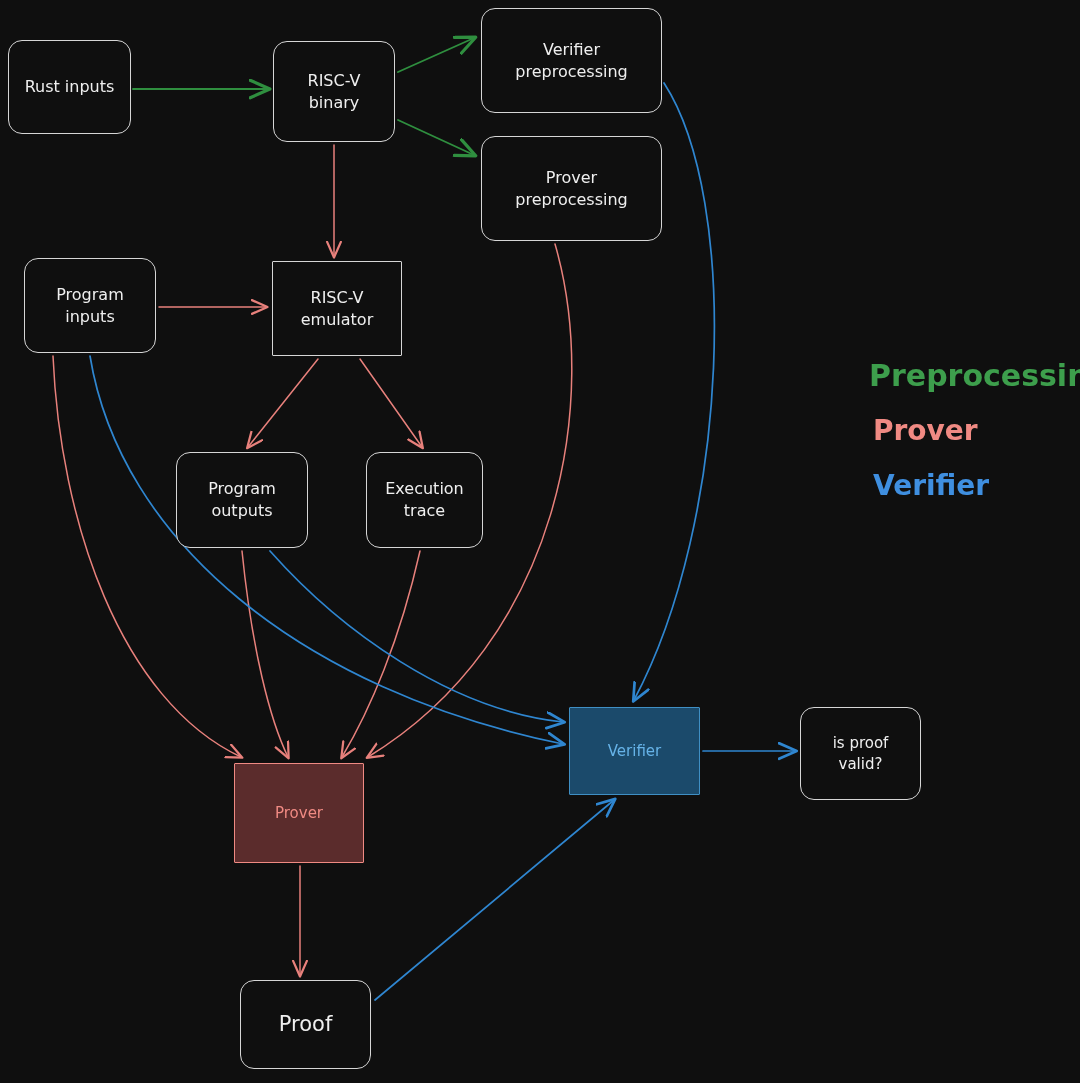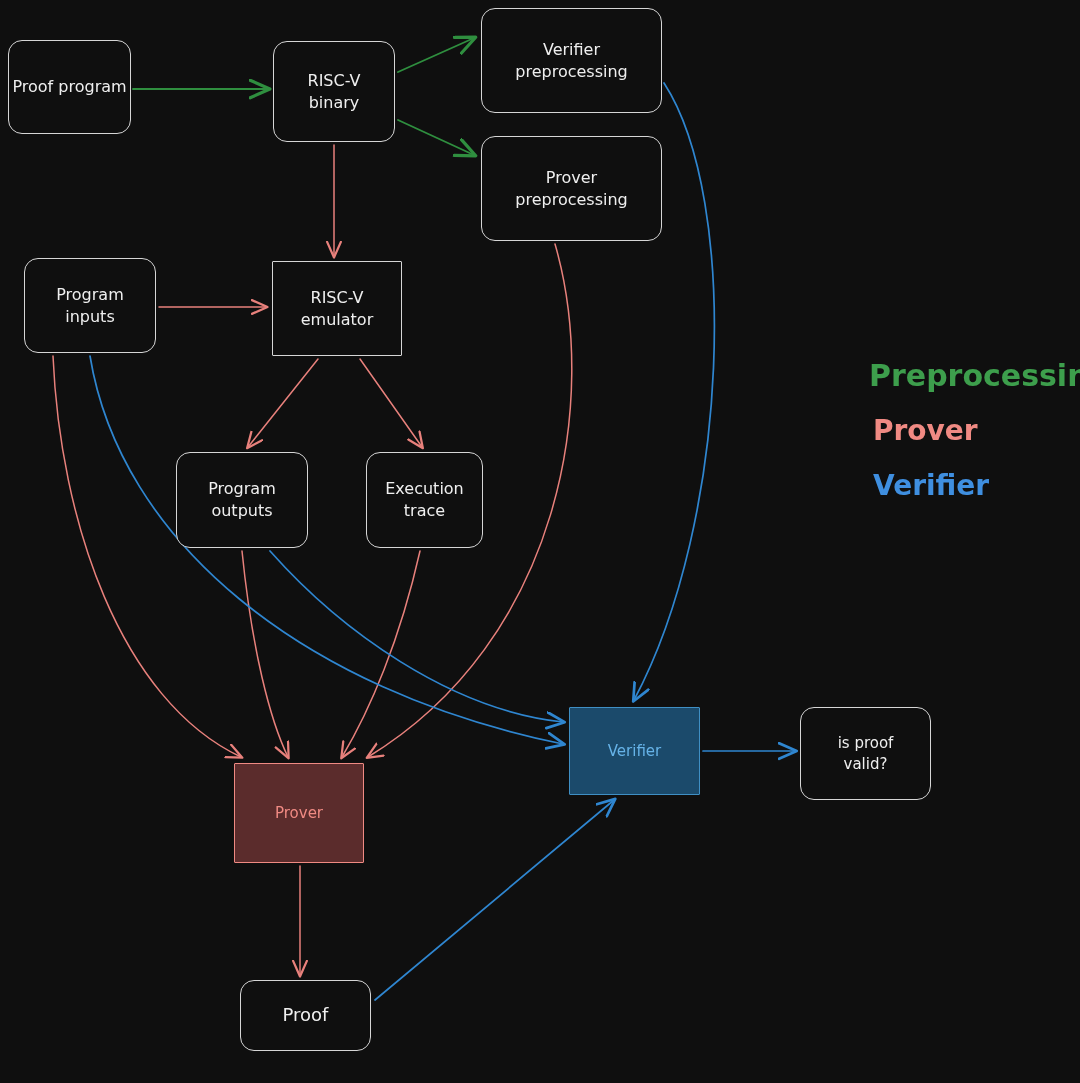--- a/index.html
+++ b/index.html
@@ -95,40 +95,40 @@
         <path d="M 90 356 C 120 540 300 690 563 744" fill="none" stroke="#2f86d0" stroke-width="1.7" stroke-linecap="round" marker-end="url(#ah-verifier)"></path>
         <path d="M 270 551 C 340 630 450 710 563 722" fill="none" stroke="#2f86d0" stroke-width="1.7" stroke-linecap="round" marker-end="url(#ah-verifier)"></path>
         <path d="M 664 83 C 740 200 730 520 634 700" fill="none" stroke="#2f86d0" stroke-width="1.7" stroke-linecap="round" marker-end="url(#ah-verifier)"></path>
         <path d="M 300 866 L 300 975" fill="none" stroke="#e8817c" stroke-width="1.5" stroke-linecap="round" marker-end="url(#ah-prover)"></path>
         <path d="M 375 1000 L 614 800" fill="none" stroke="#2f86d0" stroke-width="1.7" stroke-linecap="round" marker-end="url(#ah-verifier)"></path>
         <path d="M 703 751 L 795 751" fill="none" stroke="#2f86d0" stroke-width="1.7" stroke-linecap="round" marker-end="url(#ah-verifier)"></path>
       </g>
   </svg>
 
   <div id="node-layer">
-      <div class="node node-rounded" style="left: 8px; top: 40px; width: 123px; height: 94px; font-size: 16px;">Proof program</div>
+      <div class="node node-rounded" style="left: 8px; top: 40px; width: 123px; height: 94px; font-size: 16px;">Rust inputs</div>
       <div class="node node-rounded" style="left: 273px; top: 41px; width: 122px; height: 101px; font-size: 16px;">RISC-V
 binary</div>
       <div class="node node-rounded" style="left: 481px; top: 8px; width: 181px; height: 105px; font-size: 16px;">Verifier
 preprocessing</div>
       <div class="node node-rounded" style="left: 481px; top: 136px; width: 181px; height: 105px; font-size: 16px;">Prover
 preprocessing</div>
       <div class="node node-rounded" style="left: 24px; top: 258px; width: 132px; height: 95px; font-size: 16px;">Program
 inputs</div>
       <div class="node node-sharp" style="left: 272px; top: 261px; width: 130px; height: 95px; font-size: 16px;">RISC-V
 emulator</div>
       <div class="node node-rounded" style="left: 176px; top: 452px; width: 132px; height: 96px; font-size: 16px;">Program
 outputs</div>
       <div class="node node-rounded" style="left: 366px; top: 452px; width: 117px; height: 96px; font-size: 16px;">Execution
 trace</div>
       <div class="node node-prover" style="left: 234px; top: 763px; width: 130px; height: 100px; font-size: 15px;">Prover</div>
       <div class="node node-verifier" style="left: 569px; top: 707px; width: 131px; height: 88px; font-size: 15px;">Verifier</div>
-      <div class="node node-rounded" style="left: 800px; top: 707px; width: 131px; height: 93px; font-size: 15px;">is proof
+      <div class="node node-rounded" style="left: 800px; top: 707px; width: 121px; height: 93px; font-size: 15px;">is proof
 valid?</div>
-      <div class="node node-rounded" style="left: 240px; top: 980px; width: 131px; height: 71px; font-size: 18px;">Proof</div>
+      <div class="node node-rounded" style="left: 240px; top: 980px; width: 131px; height: 89px; font-size: 21px;">Proof</div>
     </div>
   <div id="legend-layer">
       <div class="legend-item" style="left: 869px; top: 358px; color: rgb(61, 158, 76); font-size: 30px;">Preprocessing</div>
       <div class="legend-item" style="left: 873px; top: 414px; color: rgb(240, 138, 131); font-size: 28px;">Prover</div>
       <div class="legend-item" style="left: 873px; top: 469px; color: rgb(63, 143, 224); font-size: 28px;">Verifier</div>
     </div>
 
 </div>
 
 </body></html>

